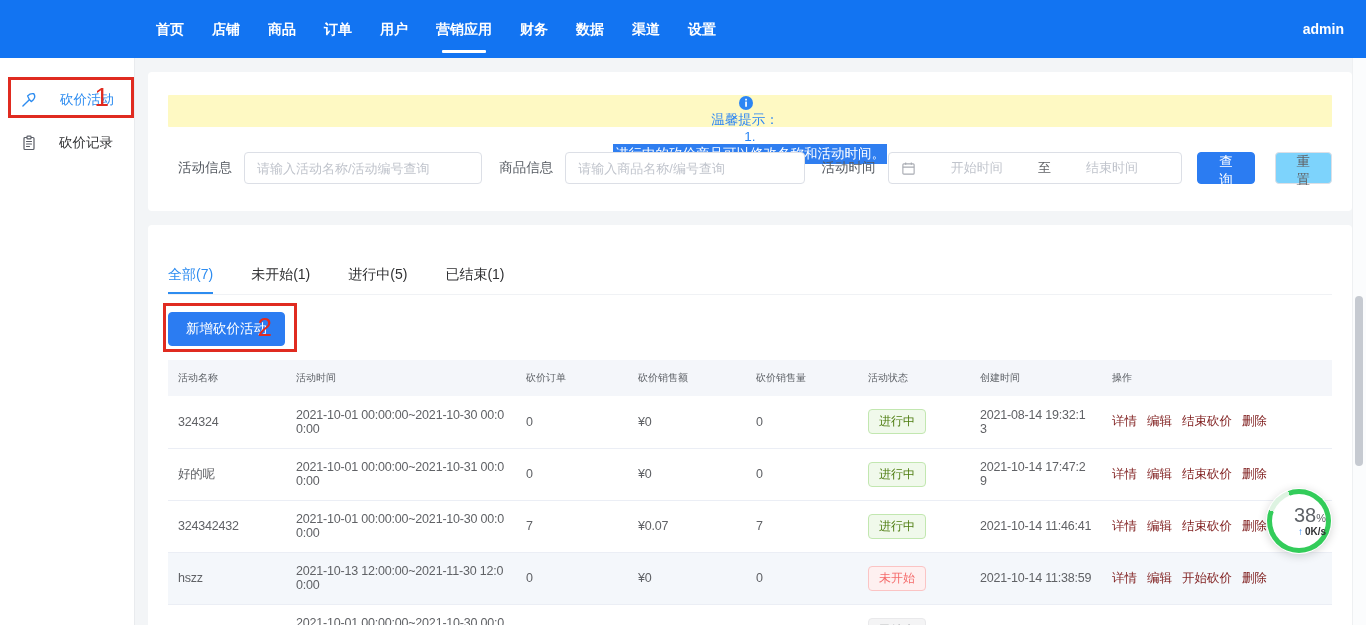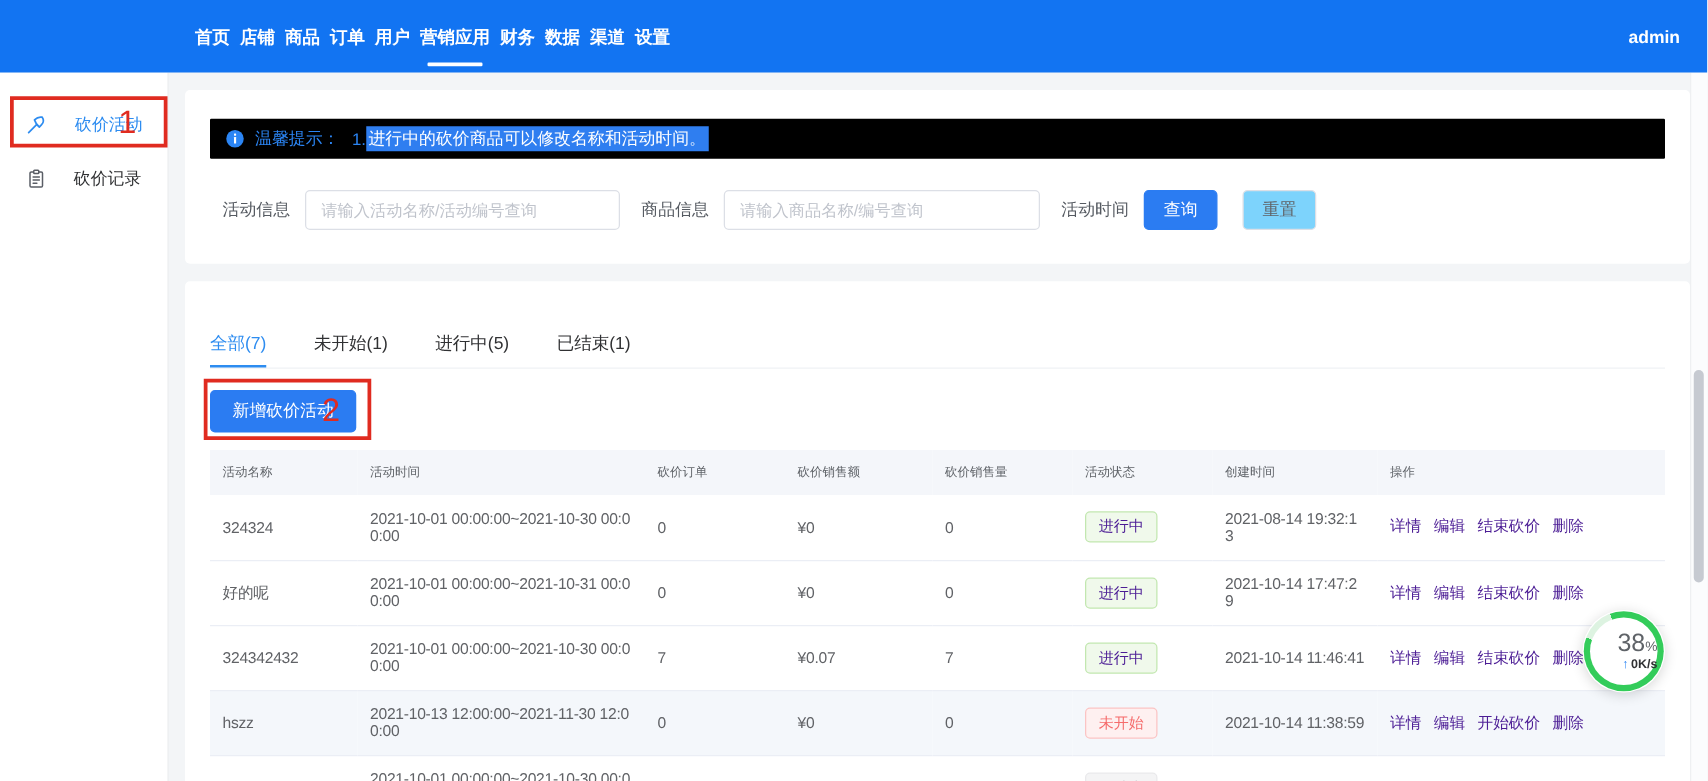--- a/index.html
+++ b/index.html
@@ -2,21 +2,21 @@
 <html><head>
 <meta charset="utf-8">
 <style>
   * { margin:0; padding:0; box-sizing:border-box; }
   html,body { width:1366px; height:625px; overflow:hidden; }
   body { font-family:"Liberation Sans","DejaVu Sans",sans-serif; background:#f3f5f7; color:#606266; }
   .app { position:relative; width:1366px; height:625px; overflow:hidden; background:#f3f5f7; }
 
   
   .topbar { position:absolute; left:0; top:0; width:1366px; height:58px; background:#1274f2; display:flex; align-items:center; z-index:10; }
-  .nav { display:flex; margin-left:152px; height:58px; }
+  .nav { display:flex; gap:20px; margin-left:152px; height:58px; }
   .nav-item { position:relative; color:#fff; font-size:14px; font-weight:600; line-height:58px; padding:0 4px; cursor:pointer; white-space:nowrap; }
   .nav-item.active::after { content:""; position:absolute; left:50%; transform:translateX(-50%); bottom:5px; width:44px; height:3px; background:#fff; border-radius:1px; }
   .topbar-user { margin-left:auto; margin-right:22px; color:#fff; font-size:14px; font-weight:600; cursor:pointer; }
 
   
   .sidebar { position:absolute; left:0; top:58px; width:135px; bottom:0; background:#fff; border-right:1px solid #e9ebee; z-index:5; padding-top:20px; }
   .side-item { display:flex; align-items:center; height:43px; padding-left:21px; cursor:pointer; font-size:13.5px; color:#303133;gap:13px; }
   .side-item .side-icon { display:inline-flex; margin-right:9px; color:#5a5e66; }
   .side-item.active { color:#2d8cf0; }
   .side-item.active .side-icon { color:#2d8cf0; }
@@ -26,21 +26,21 @@
   .anno-1 { left:8px; top:77px; width:126px; height:41px; }
   .anno-2 { left:163px; top:303px; width:134px; height:49px; }
   .anno-num { position:absolute; right:22px; top:50%; transform:translateY(-52%); color:#e02b20; font-size:26px; font-weight:400; line-height:1; }
 
   
   .card { position:absolute; background:#fff; border-radius:4px; }
   .card-filter { left:148px; top:72px; width:1204px; height:139px; }
   .card-table  { left:148px; top:225px; width:1204px; height:520px; }
 
   
-  .alert { position:absolute; left:20px; right:20px; top:23px; height:32px; background:#000000; border-radius:1px; display:flex; align-items:center; padding:0 12px; font-size:13.5px; }
+  .alert { position:absolute; left:20px; right:20px; top:23px; height:32px; background:#fef9c3; border-radius:1px; display:flex; align-items:center; padding:0 12px; font-size:13.5px;flex-direction:column; }
   .alert .tip-icon { display:inline-flex; margin-right:8px; }
   .tip-label, .tip-prefix { color:#2b85f4; }
   .tip-label { margin-right:10px; }
   .tip-hl { background:#2f7ef0; color:#fff; padding:1px 2px; }
 
   
   .filter-row { position:absolute; left:30px; top:80px; right:20px; height:32px; display:flex; align-items:center; font-size:13.5px; }
   .f-label { color:#555a61; margin-right:12px; white-space:nowrap; }
   .f-input { height:32px; border:1px solid #dcdfe6; border-radius:4px; padding:0 12px; font-size:13px; color:#606266; outline:none; font-family:inherit; }
   .f-input::placeholder { color:#c0c4cc; }
@@ -63,24 +63,24 @@
   .add-row { margin:17px 20px 0 20px; height:34px; }
   .btn-add { height:34px; background:#2b7cf2; color:#fff; border:1px solid #2b7cf2; border-radius:4px; padding:0 17px; font-size:13.5px; font-family:inherit; cursor:pointer; }
 
   
   .tbl-wrap { margin:14px 20px 0 20px; }
   table { width:1164px; border-collapse:collapse; table-layout:fixed; }
   thead th { height:36px; background:#f4f6fa; color:#5f6368; font-size:10px; font-weight:400; text-align:left; padding:0 10px; }
   tbody td { height:52px; border-bottom:1px solid #ebeef5; font-size:12.5px; color:#606266; padding:6px 10px; word-break:break-all; letter-spacing:-0.2px; vertical-align:middle; }
   tbody tr.hl { background:#f4f7fb; }
   .badge { display:inline-block; padding:3px 10px; border-radius:4px; font-size:12px; letter-spacing:0; white-space:nowrap; }
-  .badge-ongoing { color:#4c1d95; background:#f0f9eb; border:1px solid #c2e7b0; }
+  .badge-ongoing { color:#4d7c0f; background:#f0f9eb; border:1px solid #c2e7b0; }
   .badge-not-started { color:#f56c6c; background:#fef0f0; border:1px solid #fbc4c4; }
   .badge-ended { color:#909399; background:#f4f4f5; border:1px solid #e9e9eb; }
-  .act-link { color:#4c1d95; text-decoration:none; margin-right:10px; cursor:pointer; white-space:nowrap; font-size:12.5px; letter-spacing:0; }
+  .act-link { color:#7f1d1d; text-decoration:none; margin-right:10px; cursor:pointer; white-space:nowrap; font-size:12.5px; letter-spacing:0; }
 
   
   .pw { position:absolute; left:1266px; top:488px; width:66px; height:66px; border-radius:50%; background:#fff; box-shadow:0 2px 10px rgba(0,0,0,.16); z-index:25; cursor:pointer; }
   .pw-ring { position:absolute; inset:1px; border-radius:50%;
     background:conic-gradient(from 340deg, #33cc5a 0 310deg, #ddf3e1 310deg 360deg); }
   .pw-inner { position:absolute; inset:6px; border-radius:50%; background:#fff; display:flex; flex-direction:column; align-items:flex-end; justify-content:center; }
   .pw-top { line-height:1; color:#5f6368; }
   .pw-num { font-size:20px; }
   .pw-unit { font-size:11px; }
   .pw-speed { margin-top:2px; font-size:10px; color:#303133; font-weight:700; line-height:1; }
@@ -151,20 +151,31 @@
       <span class="tip-label">温馨提示：</span>
       <span class="tip-prefix">1.</span>
       <span class="tip-hl">进行中的砍价商品可以修改名称和活动时间。</span>
     </div>
     <div class="filter-row">
       <span class="f-label">活动信息</span>
       <input class="f-input in-activity" placeholder="请输入活动名称/活动编号查询" style="">
       <span class="f-label">商品信息</span>
       <input class="f-input in-product" placeholder="请输入商品名称/编号查询" style="">
       <span class="f-label">活动时间</span>
+      <div class="date-range">
+        <span style="display:inline-flex;margin-right:4px;">
+          <svg width="15" height="15" viewBox="0 0 16 16" fill="none" stroke="#a8abb2" stroke-width="1.2">
+              <rect x="2" y="3" width="12" height="11" rx="1"></rect>
+              <path d="M2 6.5 H14 M5 1.5 V4 M11 1.5 V4"></path>
+            </svg>
+        </span>
+        <span class="dr-ph">开始时间</span>
+        <span class="dr-sep">至</span>
+        <span class="dr-ph">结束时间</span>
+      </div>
       <button class="btn btn-primary">查询</button>
       <button class="btn btn-plain">重置</button>
     </div>
   </section>
 
   <section class="card card-table">
     <div class="tabs" id="tabs">
         <div class="tab active">全部(7)</div>
         <div class="tab">未开始(1)</div>
         <div class="tab">进行中(5)</div>

